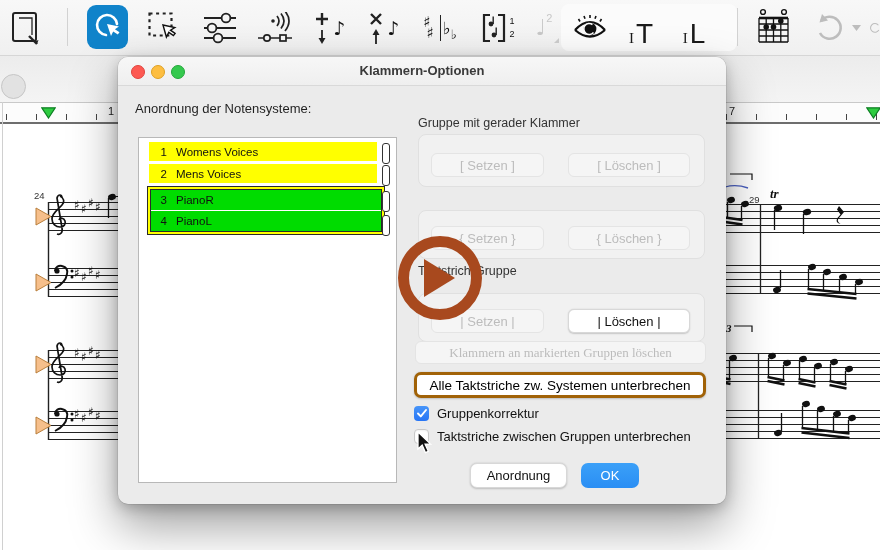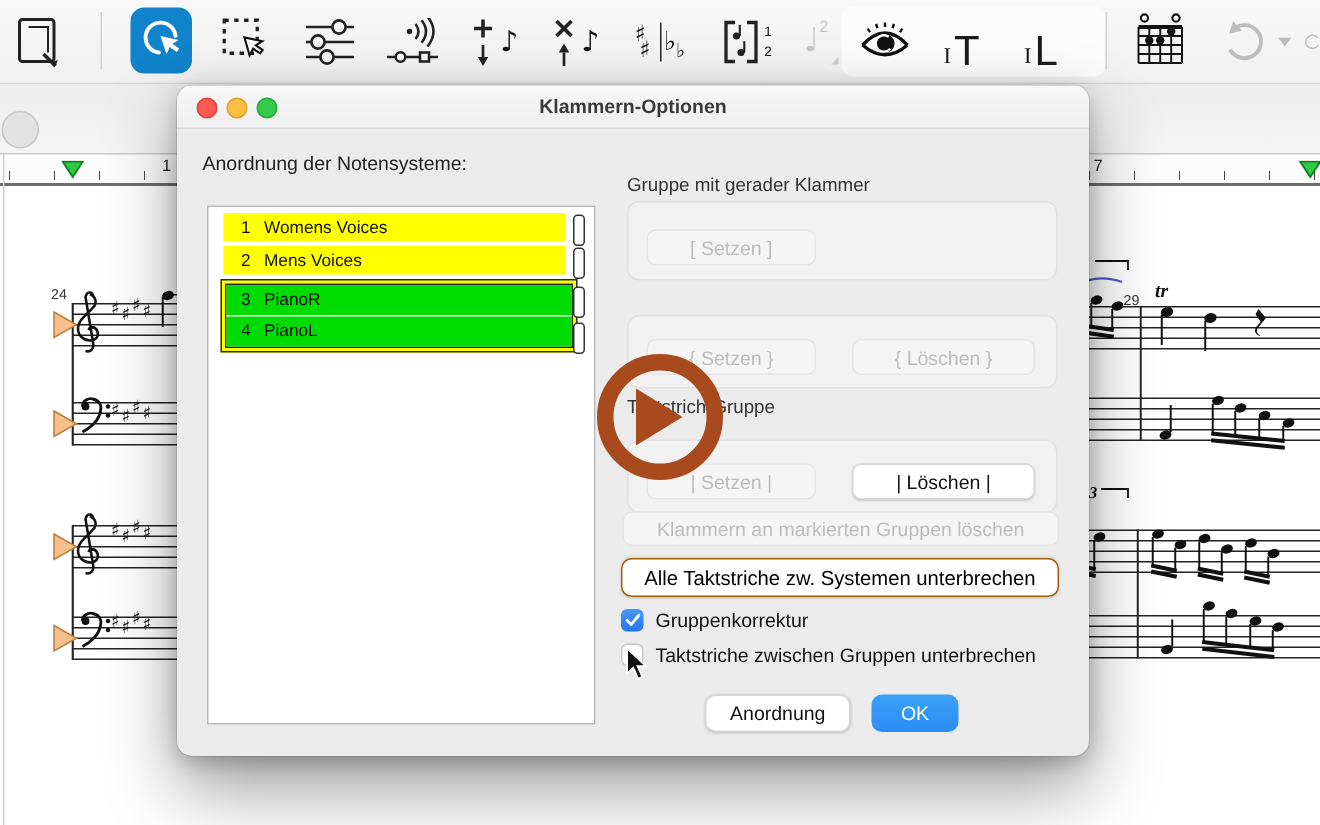--- a/index.html
+++ b/index.html
@@ -70,22 +70,22 @@
   .groupbox{position:absolute;left:300px;width:287px;background:#f1f1f1;border:1px solid #e0e0e0;
     border-radius:8px;box-sizing:border-box;}
   .btn{position:absolute;height:24px;border-radius:6px;font-size:13px;display:flex;
     align-items:center;justify-content:center;box-sizing:border-box;}
   .btn.disabled{background:#f5f5f5;border:1px solid #e4e4e4;color:#bcbcbc;}
   .btn.enabled{background:#fff;border:1px solid #d8d8d8;color:#111;box-shadow:0 .5px 1.5px rgba(0,0,0,.18);}
   .btn.set{left:12px;width:113px;top:18px;}
   .btn.clear{left:149px;width:122px;top:18px;}
   .widebtn{position:absolute;left:297px;width:291px;height:23px;border-radius:6px;font-size:13px;
     display:flex;align-items:center;justify-content:center;box-sizing:border-box;}
-  .widebtn.disabled{background:#f5f5f5;border:1px solid #e4e4e4;color:#bcbcbc;}
-  .widebtn.enabled{height:26px;width:292px;left:296px;background:#fff;border:1px solid #a16207;color:#000;
+  .widebtn.disabled{background:#f5f5f5;border:1px solid #e4e4e4;color:#bcbcbc;font-family:Liberation Serif, serif;}
+  .widebtn.enabled{height:26px;width:292px;left:296px;background:#fff;border:3px solid #a16207;color:#000;
     font-size:13.5px;border-radius:7px;box-shadow:0 .5px 2px rgba(0,0,0,.2);}
   .cbrow{position:absolute;left:296px;display:flex;align-items:center;gap:8px;}
   .cbox{width:15px;height:15px;border-radius:4px;box-sizing:border-box;flex:0 0 auto;}
   .cbox.checked{background:linear-gradient(#4795f9,#2775f5);display:flex;align-items:center;justify-content:center;}
   .cbox.unchecked{background:#fff;border:1px solid #c8c8c8;box-shadow:inset 0 1px 2px rgba(0,0,0,.06);}
   .cblabel{font-size:13px;color:#111;}
   .footer-btn{position:absolute;top:406px;height:25px;border-radius:7px;font-size:13px;display:flex;
     align-items:center;justify-content:center;box-sizing:border-box;}
   .cancel{left:352px;width:97px;background:#fff;border:1px solid #d8d8d8;color:#111;
     box-shadow:0 .5px 2px rgba(0,0,0,.2);}
@@ -426,20 +426,21 @@
       </div>
       <div class="bracket-glyph" style="top:5px;"></div>
       <div class="bracket-glyph" style="top:27px;"></div>
       <div class="bracket-glyph" style="top:53px;"></div>
       <div class="bracket-glyph" style="top:77px;"></div>
     </div>
 
     <div class="sec-label" style="top:59px;">Gruppe mit gerader Klammer</div>
     <div class="groupbox" style="top:77px;height:53px;">
       <div class="btn set disabled">[ Setzen ]</div>
+      <div class="btn clear disabled">[ Löschen ]</div>
     </div>
 
     <div class="groupbox" style="top:153px;height:49px;">
       <div class="btn set disabled" style="top:15px;">{ Setzen }</div>
       <div class="btn clear disabled" style="top:15px;">{ Löschen }</div>
     </div>
 
     <div class="sec-label" style="top:207px;">Taktstrich-Gruppe</div>
     <div class="groupbox" style="top:236px;height:49px;">
       <div class="btn set disabled" style="top:15px;">| Setzen |</div>

